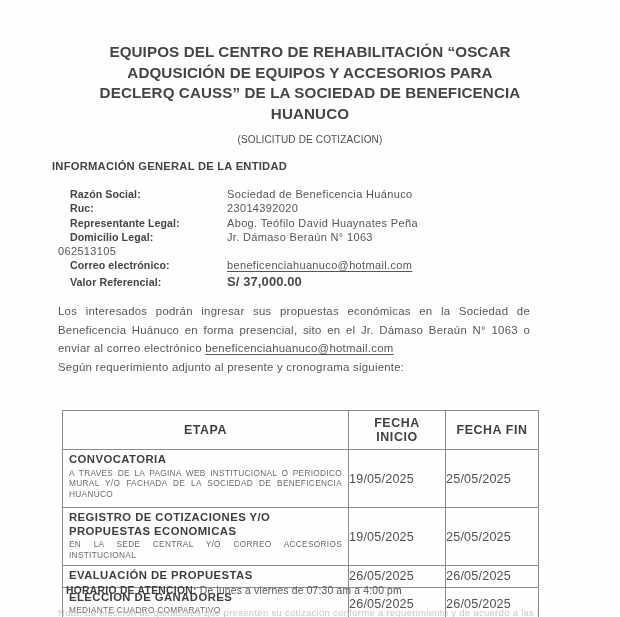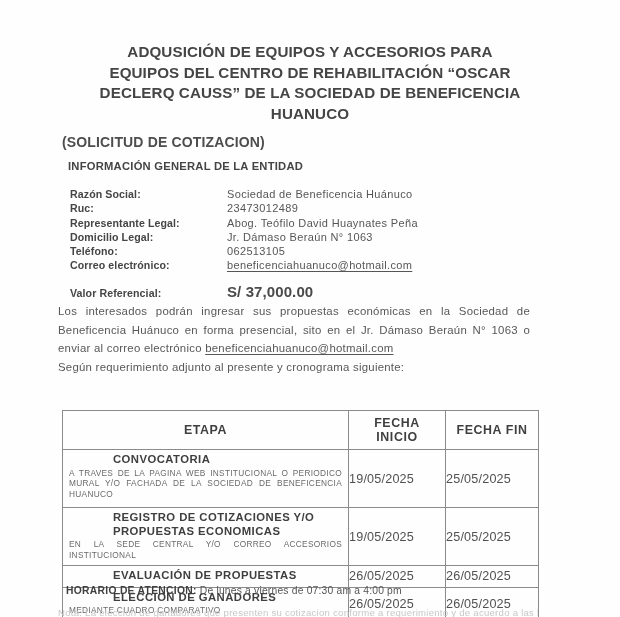--- a/index.html
+++ b/index.html
@@ -37,30 +37,31 @@
     font-size: 15.2px;
     line-height: 20.5px;
     letter-spacing: 0.1px;
     color: #454545;
   }
   .doc-subtitle {
     position: absolute;
     left: 62px;
     top: 134px;
     width: 496px;
-    font-weight: bold;
-    font-size: 14px;
+    text-align: center;
+    font-weight: normal;
+    font-size: 10px;
     letter-spacing: 0.15px;
     color: #4d4d4d;
   }
 
   
   .section-heading {
     position: absolute;
-    left: 68px;
+    left: 52px;
     top: 160px;
     font-weight: bold;
     font-size: 11.2px;
     letter-spacing: 0.25px;
     color: #444444;
   }
 
   
   .info-block {
     position: absolute;
@@ -87,24 +88,23 @@
     letter-spacing: 0.35px;
     color: #565656;
     white-space: nowrap;
   }
   .info-value.underline {
     text-decoration: underline;
     text-underline-offset: 1.5px;
   }
   .info-value.bold {
     font-weight: bold;
-    font-size: 15px;
+    font-size: 13px;
     letter-spacing: 0.1px;
     color: #4a4a4a;
-    margin-top: 9px;
   }
 
   
   .body-text {
     position: absolute;
     left: 58px;
     top: 302px;
     width: 472px;
     font-size: 11.4px;
     line-height: 18.6px;
@@ -154,21 +154,20 @@
   .stage-cell {
     padding: 3px 6px 4px 6px !important;
     vertical-align: top !important;
   }
   .stage-title {
     font-weight: bold;
     font-size: 11.3px;
     letter-spacing: 0.45px;
     color: #3f3f3f;
     line-height: 13.5px;
-    margin-left: 44px;
   }
   .stage-desc {
     font-size: 8.3px;
     letter-spacing: 0.3px;
     color: #6a6a6a;
     line-height: 10.6px;
     text-align: justify;
     text-align-last: left;
     margin-top: 1px;
   }
@@ -212,49 +211,48 @@
     overflow: hidden;
     text-align: justify;
   }
 </style>
 </head>
 <body>
 
 <div class="page">
 
   <div class="doc-title">
+    <div>EQUIPOS DEL CENTRO DE REHABILITACIÓN “OSCAR</div>
     <div>ADQUSICIÓN DE EQUIPOS Y ACCESORIOS PARA</div>
-    <div>EQUIPOS DEL CENTRO DE REHABILITACIÓN “OSCAR</div>
     <div>DECLERQ CAUSS” DE LA SOCIEDAD DE BENEFICENCIA</div>
     <div>HUANUCO</div>
   </div>
 
   <div class="doc-subtitle">(SOLICITUD DE COTIZACION)</div>
 
   <div class="section-heading">INFORMACIÓN GENERAL DE LA ENTIDAD</div>
 
   <div class="info-block">
     <div class="info-row">
       <div class="info-label">Razón Social:</div>
       <div class="info-value">Sociedad de Beneficencia Huánuco</div>
     </div>
     <div class="info-row">
       <div class="info-label">Ruc:</div>
-      <div class="info-value">23473012489</div>
+      <div class="info-value">23014392020</div>
     </div>
     <div class="info-row">
       <div class="info-label">Representante Legal:</div>
       <div class="info-value">Abog. Teófilo David Huaynates Peña</div>
     </div>
     <div class="info-row">
       <div class="info-label">Domicilio Legal:</div>
       <div class="info-value">Jr. Dámaso Beraún N° 1063</div>
     </div>
     <div class="info-row">
-      <div class="info-label">Teléfono:</div>
       <div class="info-value">062513105</div>
     </div>
     <div class="info-row">
       <div class="info-label">Correo electrónico:</div>
       <div class="info-value underline">beneficenciahuanuco@hotmail.com</div>
     </div>
     <div class="info-row">
       <div class="info-label">Valor Referencial:</div>
       <div class="info-value bold">S/ 37,000.00</div>
     </div>

